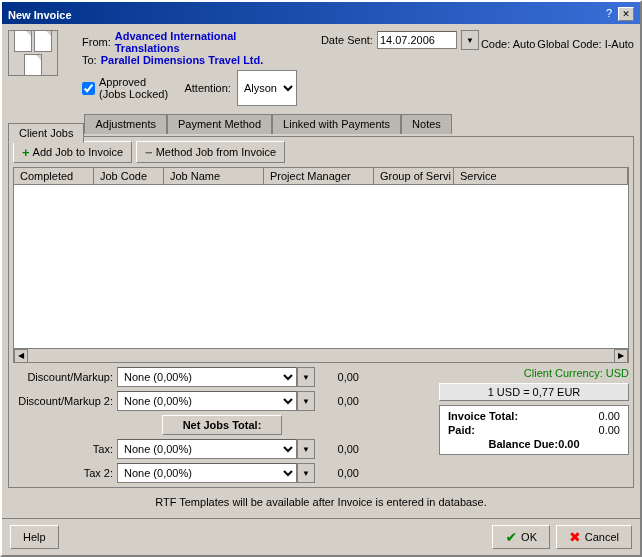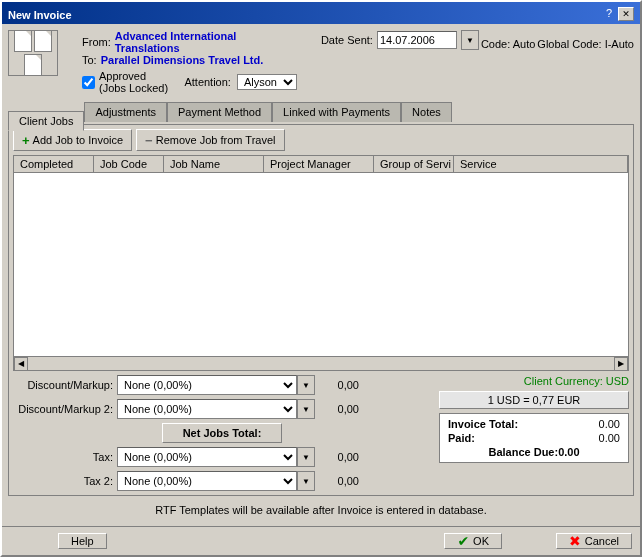--- a/index.html
+++ b/index.html
@@ -29,21 +29,21 @@
     .date-section { display: flex; align-items: flex-end; gap: 2px; margin-left: auto; }
     .date-row { display: flex; align-items: center; gap: 4px; }
     .date-label { font-size: 11px; }
     .date-input { width: 80px; height: 18px; border: 1px solid #808080; border-top-color: #606060; background: white; padding: 1px 2px; font-size: 11px; }
     .code-row { font-size: 11px; }
     .global-code-row { font-size: 11px; }
 
     .approved-row { display: flex; align-items: center; gap: 6px; }
     .checkbox-label { display: flex; align-items: center; gap: 4px; }
     input[type="checkbox"] { margin: 0; }
-    .attention-select { height: 16px; border: 1px solid #808080; background: white; padding: 0 2px; flex: 1; max-width: 160px; font-size: 11px; }
+    .attention-select { height: 36px; border: 1px solid #808080; background: white; padding: 0 2px; flex: 1; max-width: 160px; font-size: 11px; }
 
     .tabs { display: flex; gap: 0; margin-top: 2px; }
     .tab { padding: 3px 10px; background: #d4d0c8; border: 1px solid #808080; border-bottom: none; cursor: pointer; font-size: 11px; position: relative; top: 11px; }
     .tab.active { background: #d4d0c8; border-bottom: 1px solid #d4d0c8; z-index: 1; font-weight: normal; }
     .tab:not(.active) { background: #bab8b0; top: 2px; }
 
     .tab-content { border: 1px solid #808080; background: #d4d0c8; flex: 1; display: flex; flex-direction: column; padding: 4px; }
 
     .toolbar { display: flex; gap: 4px; margin-bottom: 4px; }
     .toolbar-btn { display: flex; align-items: center; gap: 3px; padding: 2px 8px; background: #d4d0c8; border: 1px solid #808080; border-top-color: #fff; border-left-color: #fff; cursor: pointer; font-size: 11px; height: 22px; }
@@ -87,21 +87,21 @@
     .totals-row { display: flex; justify-content: space-between; align-items: center; margin-bottom: 2px; }
     .totals-label { font-weight: bold; }
     .totals-value { font-weight: normal; }
     .balance-row { display: flex; justify-content: center; align-items: center; }
     .balance-label { font-weight: bold; color: #000; }
     .balance-value { font-weight: bold; color: #000; }
 
     .rtf-note { text-align: center; font-size: 11px; padding: 4px; color: #000; }
 
     .footer { display: flex; justify-content: space-between; align-items: center; padding: 6px 8px; border-top: 1px solid #808080; background: #d4d0c8; }
-    .footer-btn { display: flex; align-items: center; gap: 4px; padding: 3px 12px; background: #d4d0c8; border: 1px solid #808080; border-top-color: #fff; border-left-color: #fff; cursor: pointer; font-size: 11px; height: 16px; margin-left: 48px; }
+    .footer-btn { display: flex; align-items: center; gap: 4px; padding: 3px 12px; background: #d4d0c8; border: 1px solid #808080; border-top-color: #fff; border-left-color: #fff; cursor: pointer; font-size: 11px; height: 24px; }
     .footer-right { display: flex; gap: 6px; }
     .ok-icon { color: green; font-size: 14px; }
     .cancel-icon { color: red; font-size: 14px; }
   </style>
 </head>
 <body>
 
 <div class="window">
 
   <div class="title-bar">
@@ -171,21 +171,21 @@
 
     <div class="tab-content">
 
       <div class="toolbar">
         <button class="toolbar-btn">
           <span class="btn-plus">+</span>
           <span>Add Job to Invoice</span>
         </button>
         <button class="toolbar-btn">
           <span class="btn-minus">−</span>
-          <span>Remove Job from Travel</span>
+          <span>Method Job from Invoice</span>
         </button>
       </div>
 
       <div class="table-container">
         <div class="table-header">
           <div class="th th-completed">Completed</div>
           <div class="th th-jobcode">Job Code</div>
           <div class="th th-jobname">Job Name</div>
           <div class="th th-pm">Project Manager</div>
           <div class="th th-gos">Group of Servi</div>

